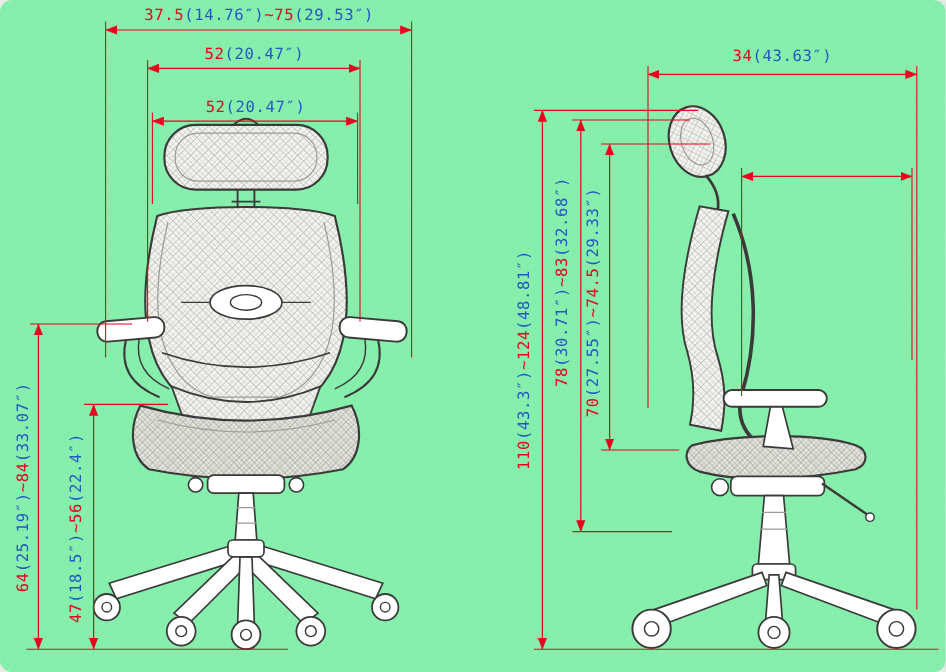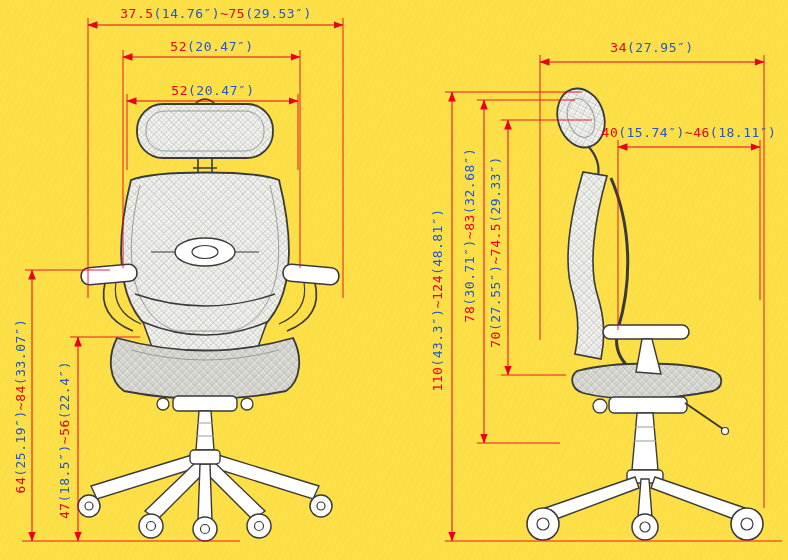--- a/index.html
+++ b/index.html
@@ -1,18 +1,19 @@
 <!DOCTYPE html>
 <html><head>
 <meta charset="utf-8">
 <style>
   html,body{margin:0;padding:0;background:#e9e9e7;}
   .canvas{
-    position:relative;width:788px;height:560px;background:#fde047;overflow:hidden;
+    position:relative;width:788px;height:560px;background:#86efac;overflow:hidden;
     font-family:"DejaVu Sans Mono","Liberation Mono",monospace;
+    border-radius:10px;
   }
   .canvas::before{
     content:"";position:absolute;inset:0;pointer-events:none;
     background:repeating-linear-gradient(115deg,rgba(120,120,105,.035) 0 1px,transparent 1px 6px);
   }
   svg.layer{position:absolute;left:0;top:0;}
   .chair{z-index:1;}
   .dims{z-index:2;}
   .dim-label{
     position:absolute;z-index:3;font-size:13px;letter-spacing:.5px;white-space:nowrap;
@@ -216,26 +217,23 @@
 
   <div class="dim-label vert" style="left:20px;top:406px">
     <span class="cm">64</span><span class="in">(25.19″)</span><span class="cm">~84</span><span class="in">(33.07″)</span>
   </div>
 
   <div class="dim-label vert" style="left:64px;top:440px">
     <span class="cm">47</span><span class="in">(18.5″)</span><span class="cm">~56</span><span class="in">(22.4″)</span>
   </div>
 
   <div class="dim-label" style="left:652px;top:47px">
-    <span class="cm">34</span><span class="in">(27.95″)</span>
-  </div>
-
-  <div class="dim-label" style="left:689px;top:132px">
-    <span class="cm">40</span><span class="in">(15.74″)</span><span class="cm">~46</span><span class="in">(18.11″)</span>
-  </div>
+    <span class="cm">34</span><span class="in">(43.63″)</span>
+  </div>
+
 
   <div class="dim-label vert" style="left:437px;top:300px">
     <span class="cm">110</span><span class="in">(43.3″)</span><span class="cm">~124</span><span class="in">(48.81″)</span>
   </div>
 
   <div class="dim-label vert" style="left:469px;top:235px">
     <span class="cm">78</span><span class="in">(30.71″)</span><span class="cm">~83</span><span class="in">(32.68″)</span>
   </div>
 
   <div class="dim-label vert" style="left:495px;top:252px">

